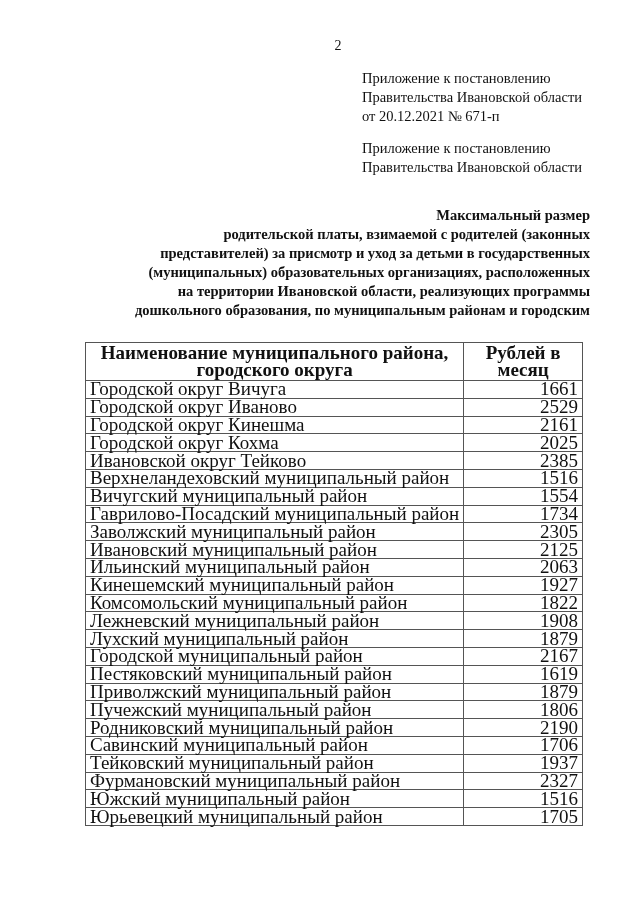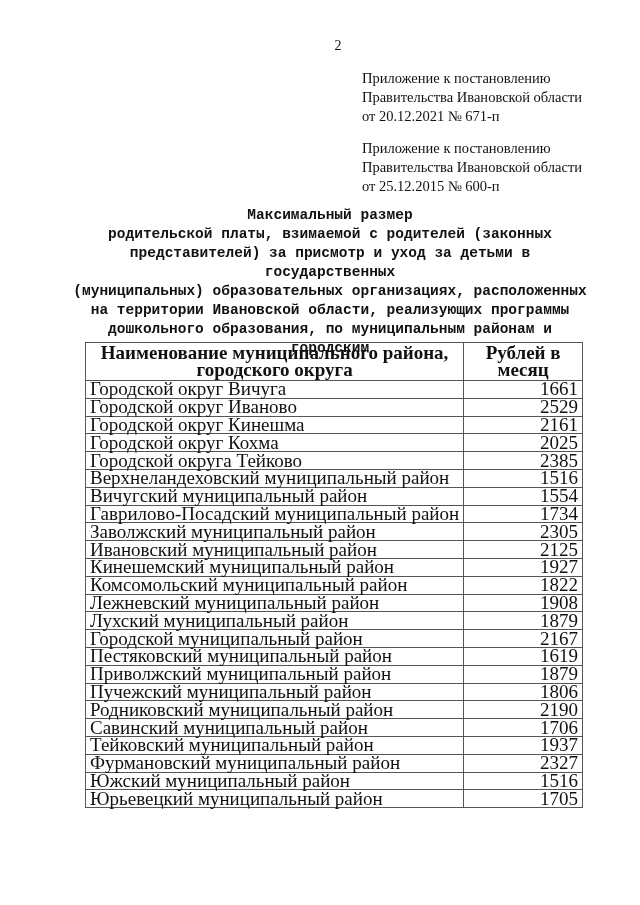--- a/index.html
+++ b/index.html
@@ -3,22 +3,22 @@
 <meta charset="utf-8">
 <style>
   html, body { margin: 0; padding: 0; background: #ffffff; }
   body { width: 640px; height: 905px; position: relative; overflow: hidden;
          font-family: "Liberation Serif", "DejaVu Serif", serif; color: #111; }
   .page-num { position: absolute; top: 38px; left: 0; width: 640px; text-align: center;
               font-size: 14px; left: 18px; }
   .approval { position: absolute; right: 58px; font-size: 14.5px; line-height: 19px; }
   .approval.a1 { top: 69px; }
   .approval.a2 { top: 139px; }
-  .title { position: absolute; top: 206px; left: 70px; width: 520px; text-align: center;
-           font-weight: bold; font-size: 14.5px; line-height: 19px; font-family: Liberation Mono, monospace; }
+  .title { position: absolute; top: 206px; left: 70px; width: 520px; text-align: right;
+           font-weight: bold; font-size: 14.5px; line-height: 19px; }
   table.rates { position: absolute; top: 342px; left: 85px; width: 498px;
                 border-collapse: collapse; font-size: 19px; }
   table.rates td, table.rates th { border: 1px solid #555; padding: 0 4px; height: 16.8px; line-height: 16px; }
   table.rates th { font-weight: bold; text-align: center; vertical-align: top; height: 36px; line-height: 17px; padding-top: 1px; }
   table.rates td.name { text-align: left; white-space: nowrap; }
   table.rates td.val { text-align: right; }
   col.c1 { width: 365px; }
   col.c2 { width: 133px; }
 </style>
 </head>
@@ -28,21 +28,20 @@
 
 <div class="approval a1">
   <div>Приложение к постановлению</div>
   <div>Правительства Ивановской области</div>
   <div>от 20.12.2021 № 671-п</div>
 </div>
 
 <div class="approval a2">
   <div>Приложение к постановлению</div>
   <div>Правительства Ивановской области</div>
-  <div>от 25.12.2015 № 600-п</div>
 </div>
 
 <div class="title">
   <div>Максимальный размер</div>
   <div>родительской платы, взимаемой с родителей (законных</div>
   <div>представителей) за присмотр и уход за детьми в государственных</div>
   <div>(муниципальных) образовательных организациях, расположенных</div>
   <div>на территории Ивановской области, реализующих программы</div>
   <div>дошкольного образования, по муниципальным районам и городским</div>
 </div>
@@ -72,21 +71,21 @@
       </tr>
       <tr>
         <td class="name">Городской округ Кинешма</td>
         <td class="val">2161</td>
       </tr>
       <tr>
         <td class="name">Городской округ Кохма</td>
         <td class="val">2025</td>
       </tr>
       <tr>
-        <td class="name">Городской округа Тейково</td>
+        <td class="name">Ивановской округ Тейково</td>
         <td class="val">2385</td>
       </tr>
       <tr>
         <td class="name">Верхнеландеховский муниципальный район</td>
         <td class="val">1516</td>
       </tr>
       <tr>
         <td class="name">Вичугский муниципальный район</td>
         <td class="val">1554</td>
       </tr>
@@ -94,20 +93,24 @@
         <td class="name">Гаврилово-Посадский муниципальный район</td>
         <td class="val">1734</td>
       </tr>
       <tr>
         <td class="name">Заволжский муниципальный район</td>
         <td class="val">2305</td>
       </tr>
       <tr>
         <td class="name">Ивановский муниципальный район</td>
         <td class="val">2125</td>
+      </tr>
+      <tr>
+        <td class="name">Ильинский муниципальный район</td>
+        <td class="val">2063</td>
       </tr>
       <tr>
         <td class="name">Кинешемский муниципальный район</td>
         <td class="val">1927</td>
       </tr>
       <tr>
         <td class="name">Комсомольский муниципальный район</td>
         <td class="val">1822</td>
       </tr>
       <tr>

